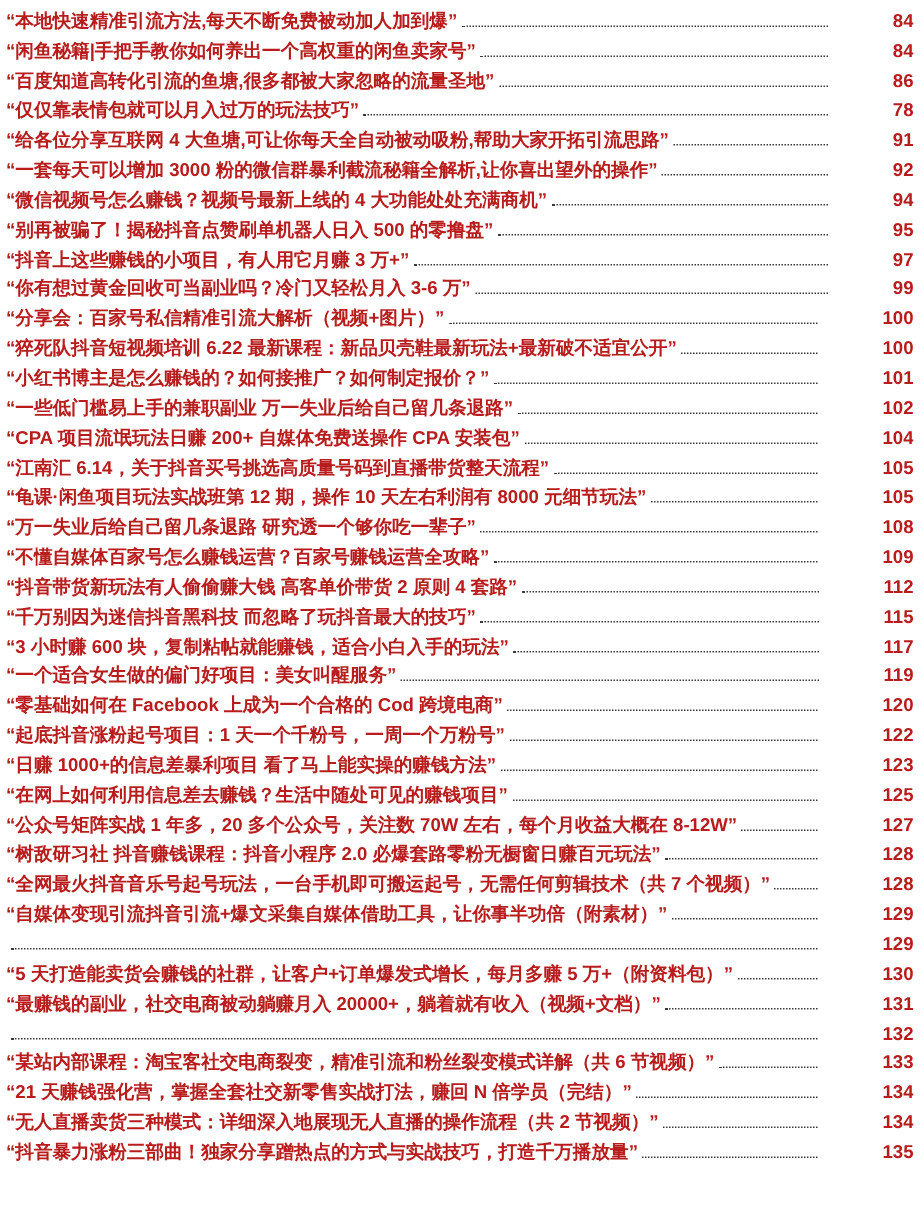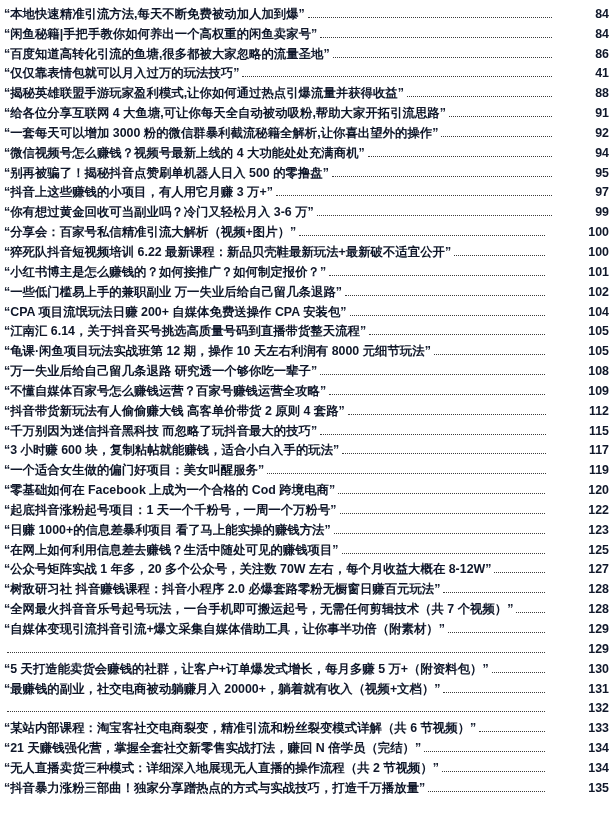--- a/index.html
+++ b/index.html
@@ -11,21 +11,21 @@
     overflow: hidden;
   }
   .doc {
     box-sizing: border-box;
     width: 616px;
     height: 814px;
     padding: 2px 7px 0 4px;
     font-family: "Liberation Sans", "DejaVu Sans", sans-serif;
     font-weight: 700;
     font-size: 12.4px;
-    color: #0f172a;
+    color: #b91c1c;
   }
   .row {
     display: flex;
     align-items: flex-end;
     height: 19.85px;
     overflow: hidden;
   }
   .title {
     white-space: nowrap;
     overflow: hidden;
@@ -62,26 +62,21 @@
         <span class="page">84</span>
       </div>
       <div class="row">
         <span class="title">“百度知道高转化引流的鱼塘,很多都被大家忽略的流量圣地”</span>
         <span class="leader"></span>
         <span class="page">86</span>
       </div>
       <div class="row">
         <span class="title">“仅仅靠表情包就可以月入过万的玩法技巧”</span>
         <span class="leader"></span>
-        <span class="page">41</span>
-      </div>
-      <div class="row">
-        <span class="title">“揭秘英雄联盟手游玩家盈利模式,让你如何通过热点引爆流量并获得收益”</span>
-        <span class="leader"></span>
-        <span class="page">88</span>
+        <span class="page">78</span>
       </div>
       <div class="row">
         <span class="title">“给各位分享互联网 4 大鱼塘,可让你每天全自动被动吸粉,帮助大家开拓引流思路”</span>
         <span class="leader"></span>
         <span class="page">91</span>
       </div>
       <div class="row">
         <span class="title">“一套每天可以增加 3000 粉的微信群暴利截流秘籍全解析,让你喜出望外的操作”</span>
         <span class="leader"></span>
         <span class="page">92</span>

